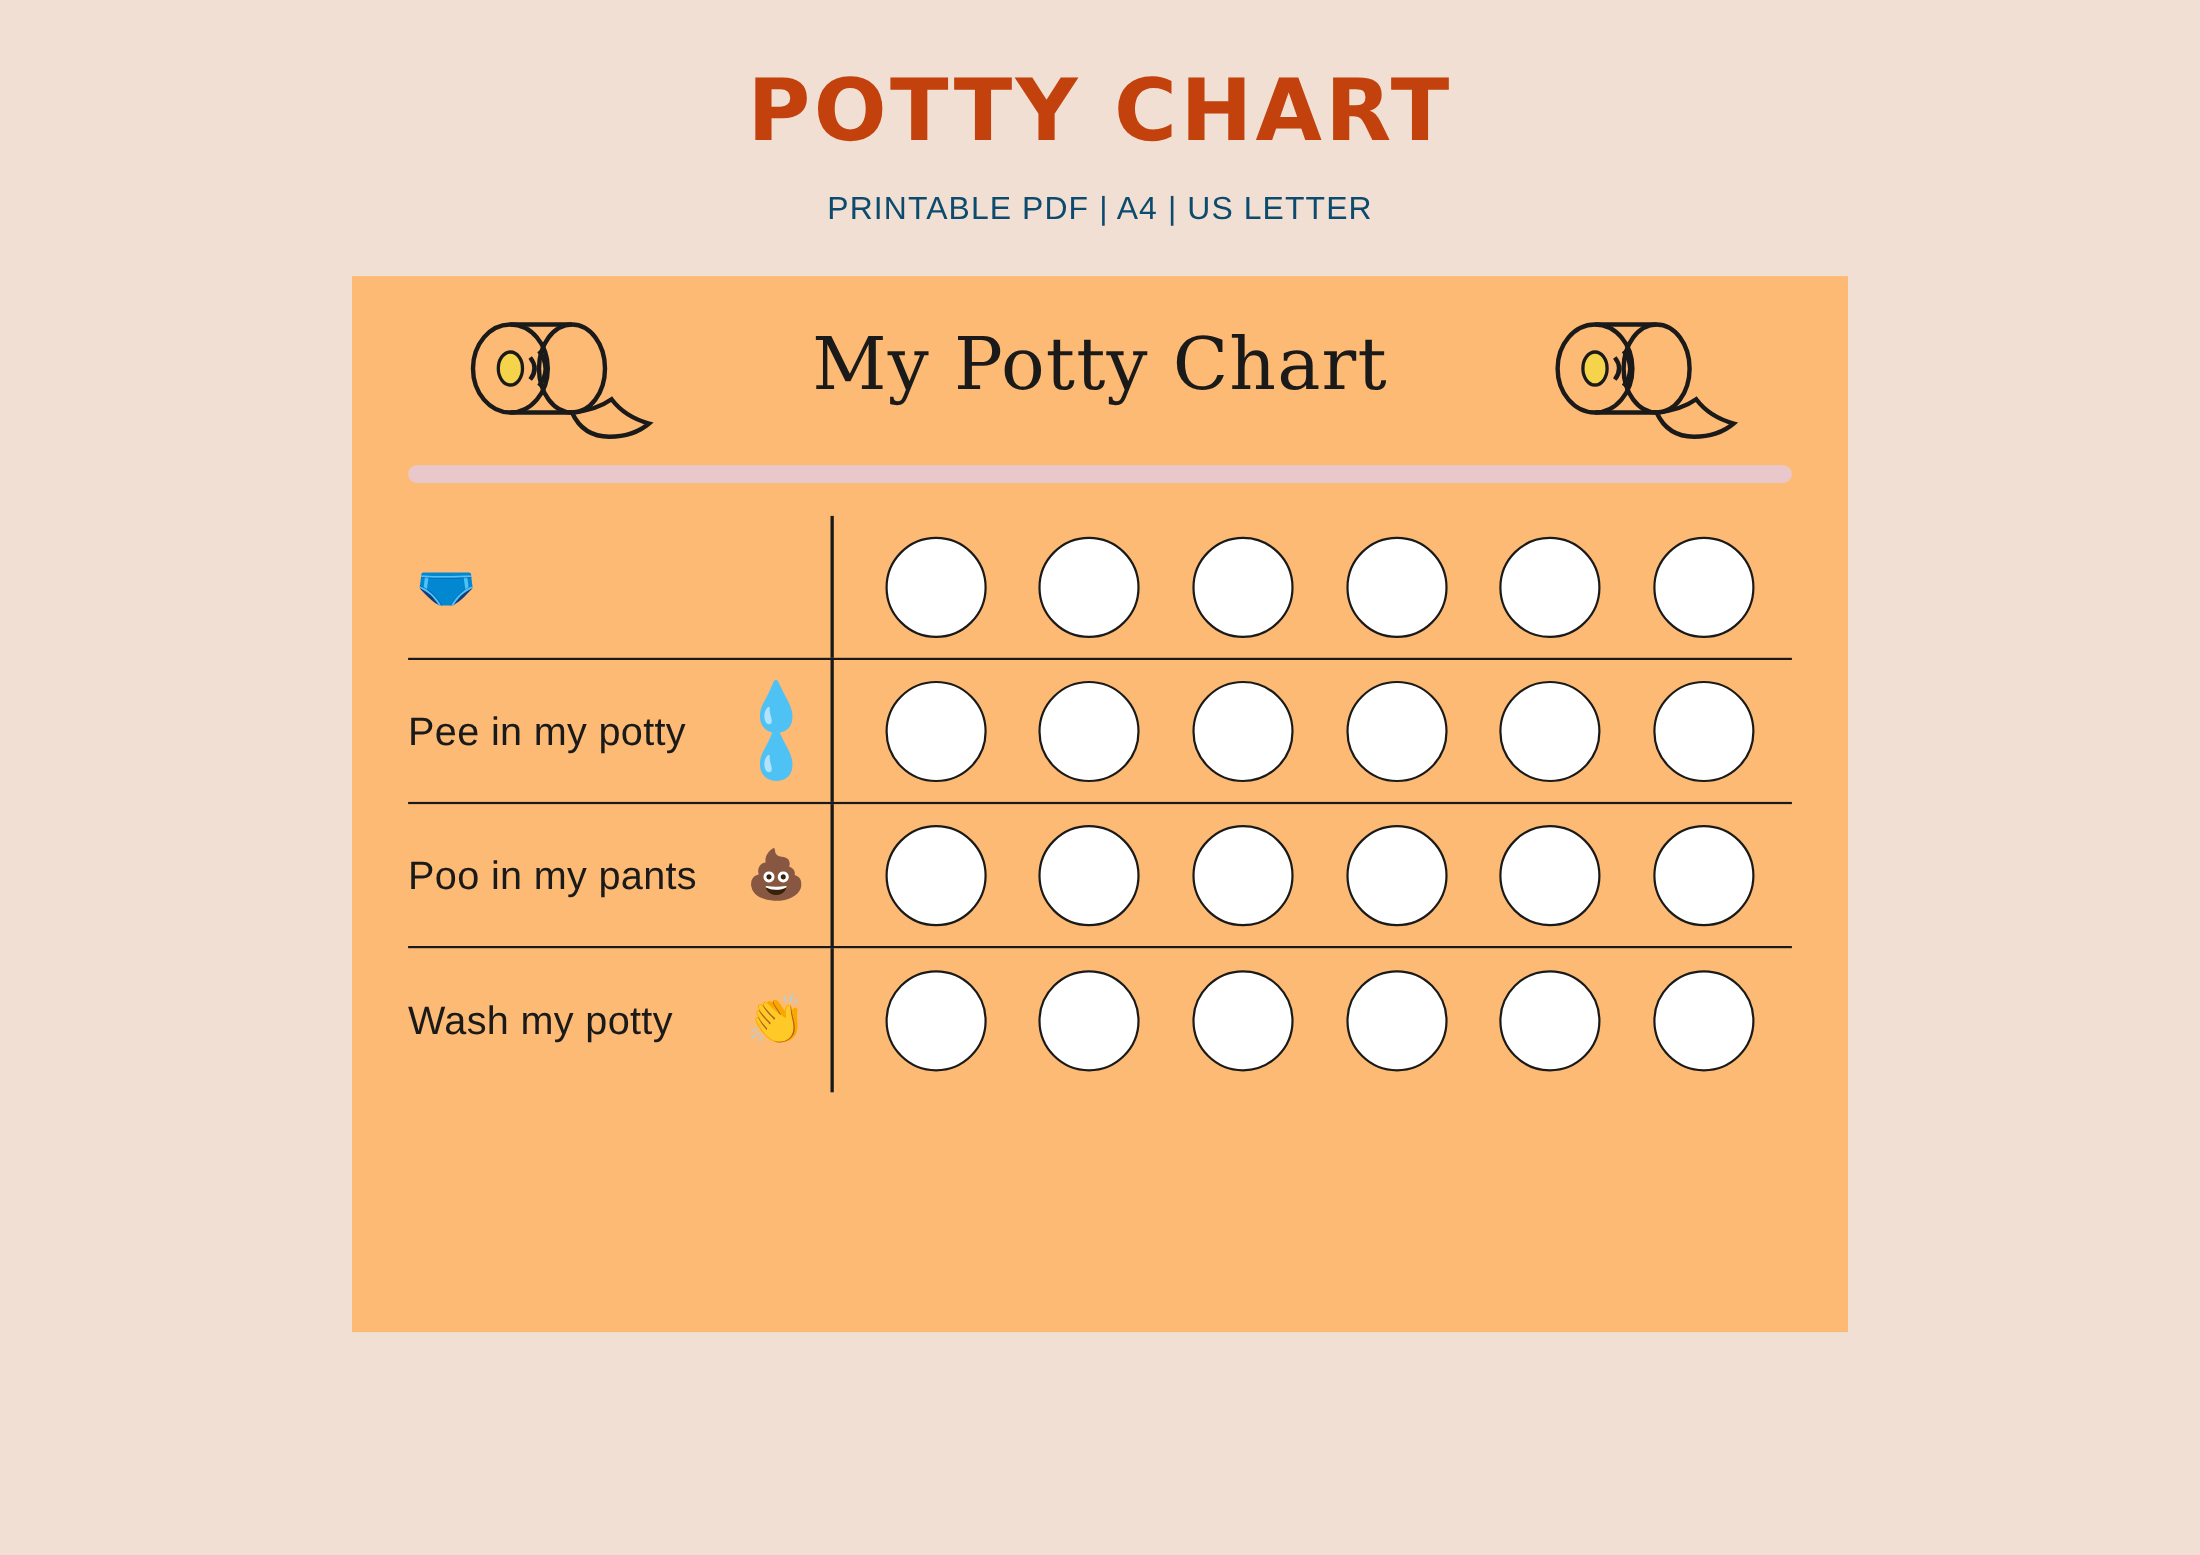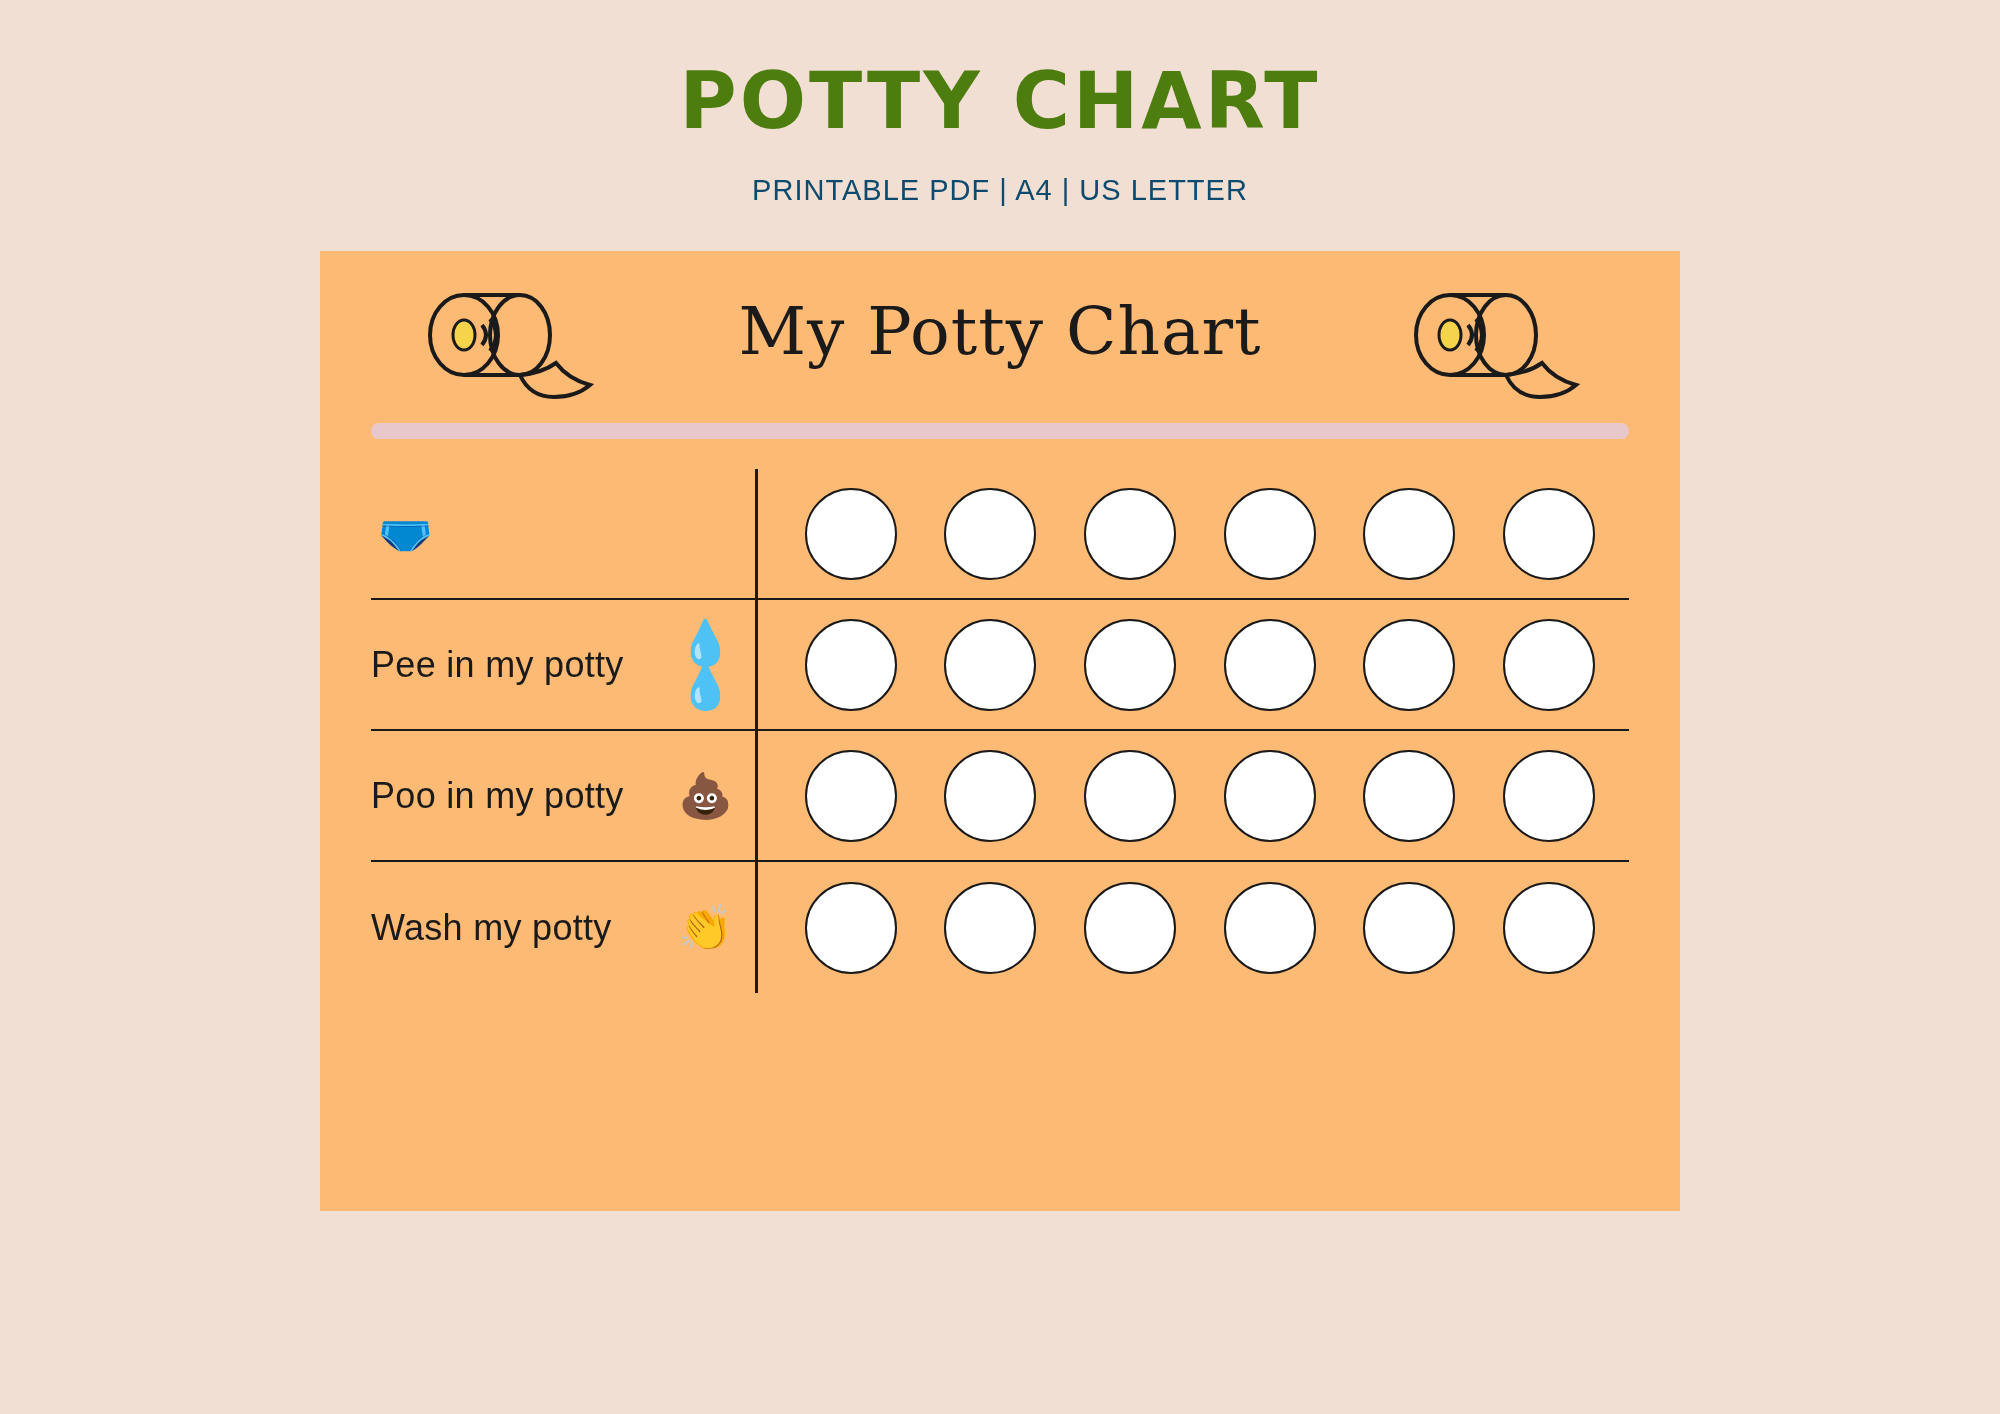--- a/index.html
+++ b/index.html
@@ -22,21 +22,21 @@
     align-items: center;
   }
 
   
   .promo-title {
     margin-top: 62px;
     font-family: "DejaVu Sans", sans-serif;
     font-weight: 700;
     font-size: 78px;
     letter-spacing: 3px;
-    color: #4d7c0f;
+    color: #c2410c;
     text-transform: uppercase;
     line-height: 1;
   }
 
   .promo-sub {
     margin-top: 34px;
     font-family: "Liberation Sans", sans-serif;
     font-weight: 400;
     font-size: 29px;
     letter-spacing: 1px;
@@ -242,21 +242,21 @@
           <div class="circle"></div>
           <div class="circle"></div>
           <div class="circle"></div>
           <div class="circle"></div>
           <div class="circle"></div>
         </div>
       </div>
 
       <div class="row">
         <div class="label-cell">
-          <span class="label-text">Poo in my potty</span>
+          <span class="label-text">Poo in my pants</span>
           <span class="label-emoji">
             <span>💩</span>
           </span>
         </div>
         <div class="vrule"></div>
         <div class="circles">
           <div class="circle"></div>
           <div class="circle"></div>
           <div class="circle"></div>
           <div class="circle"></div>

